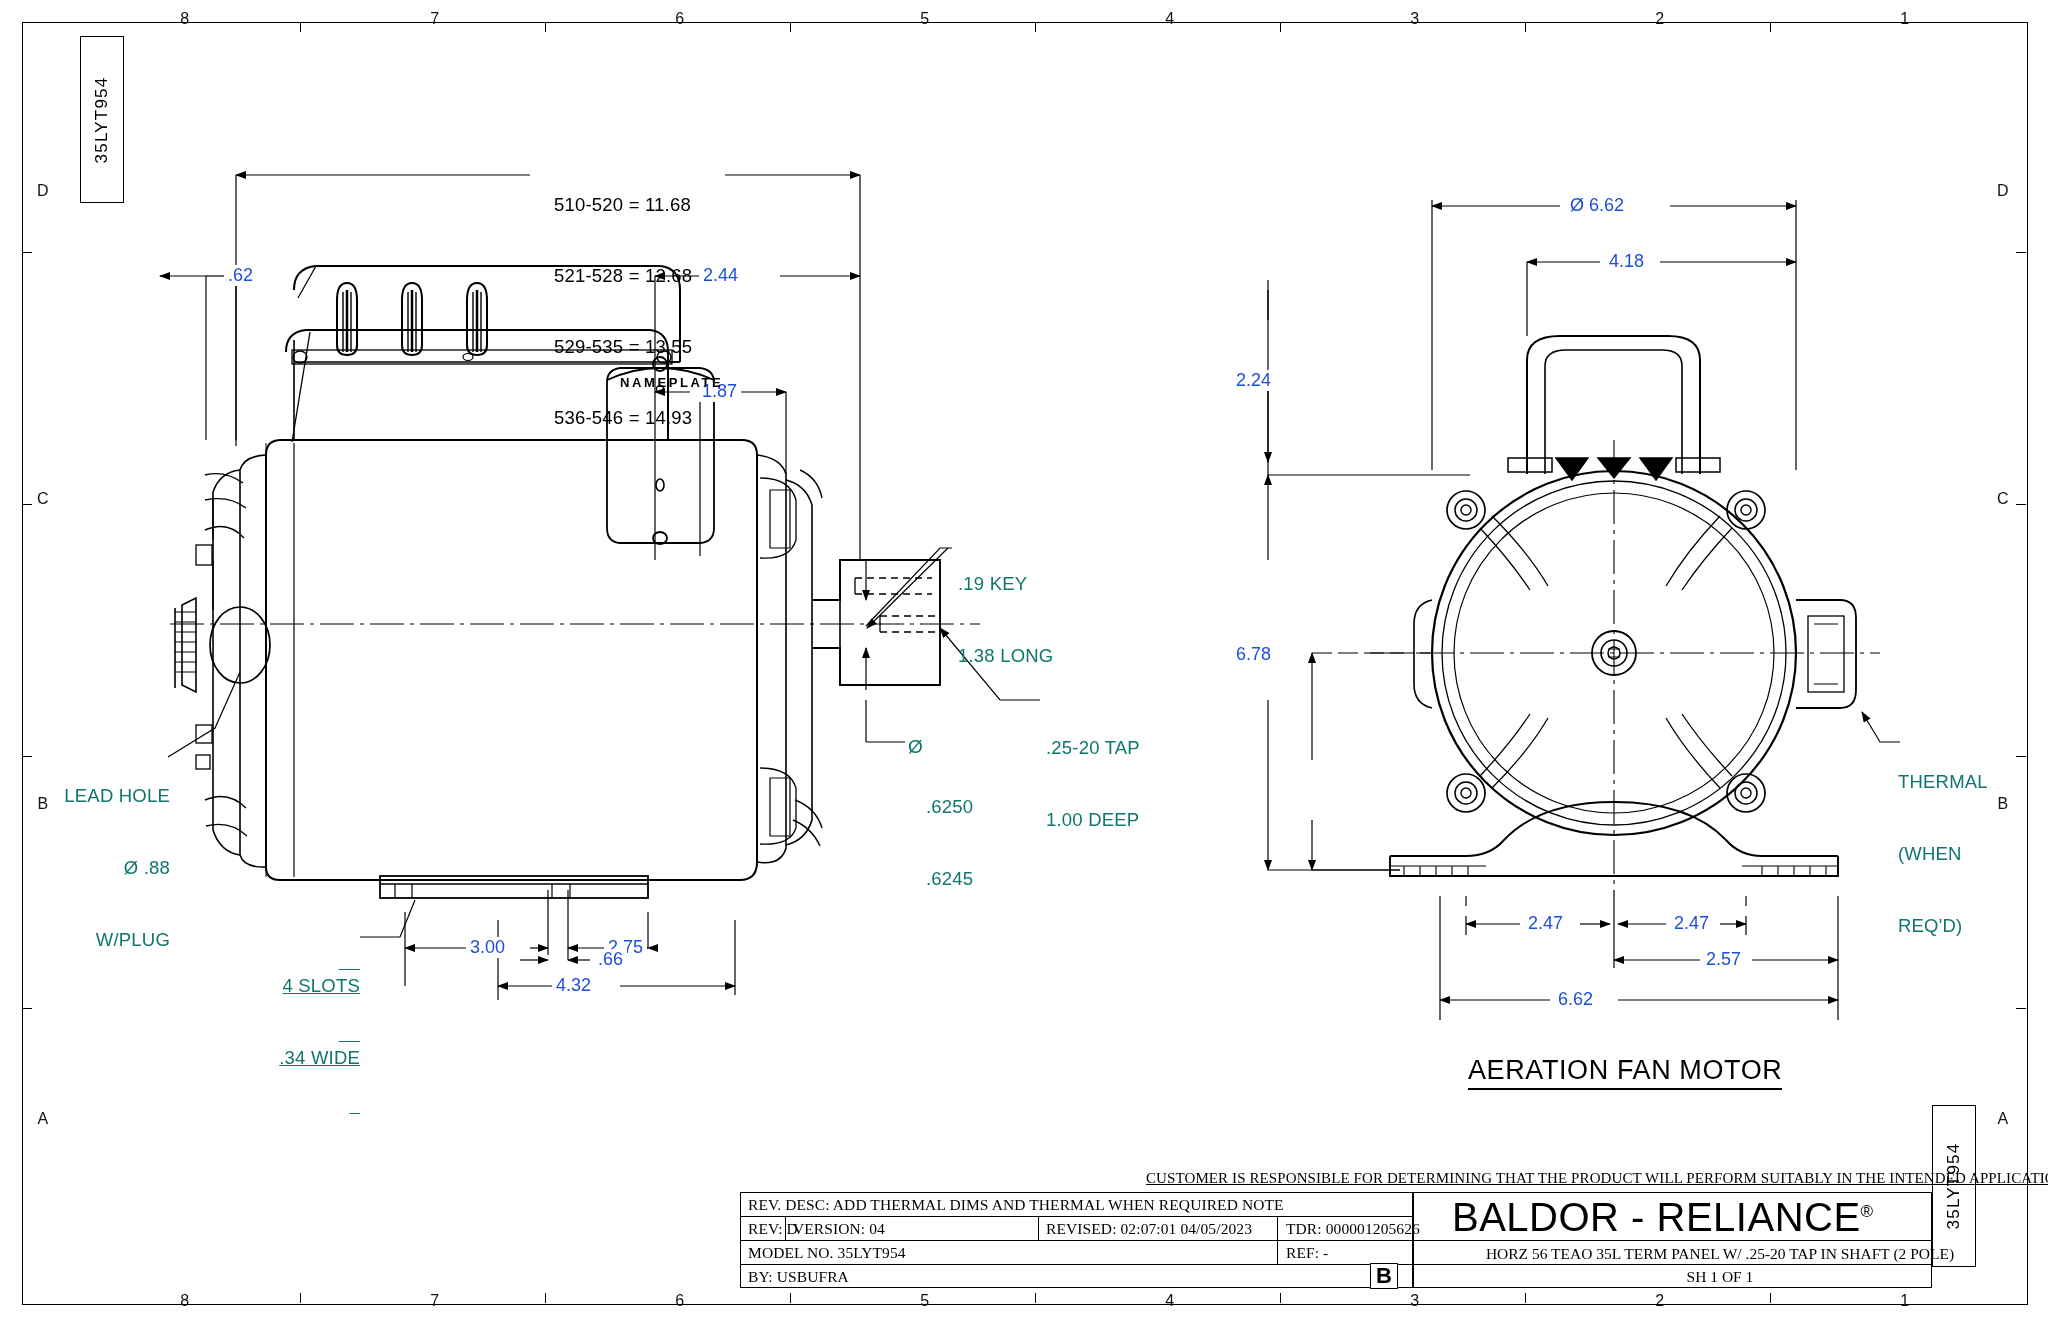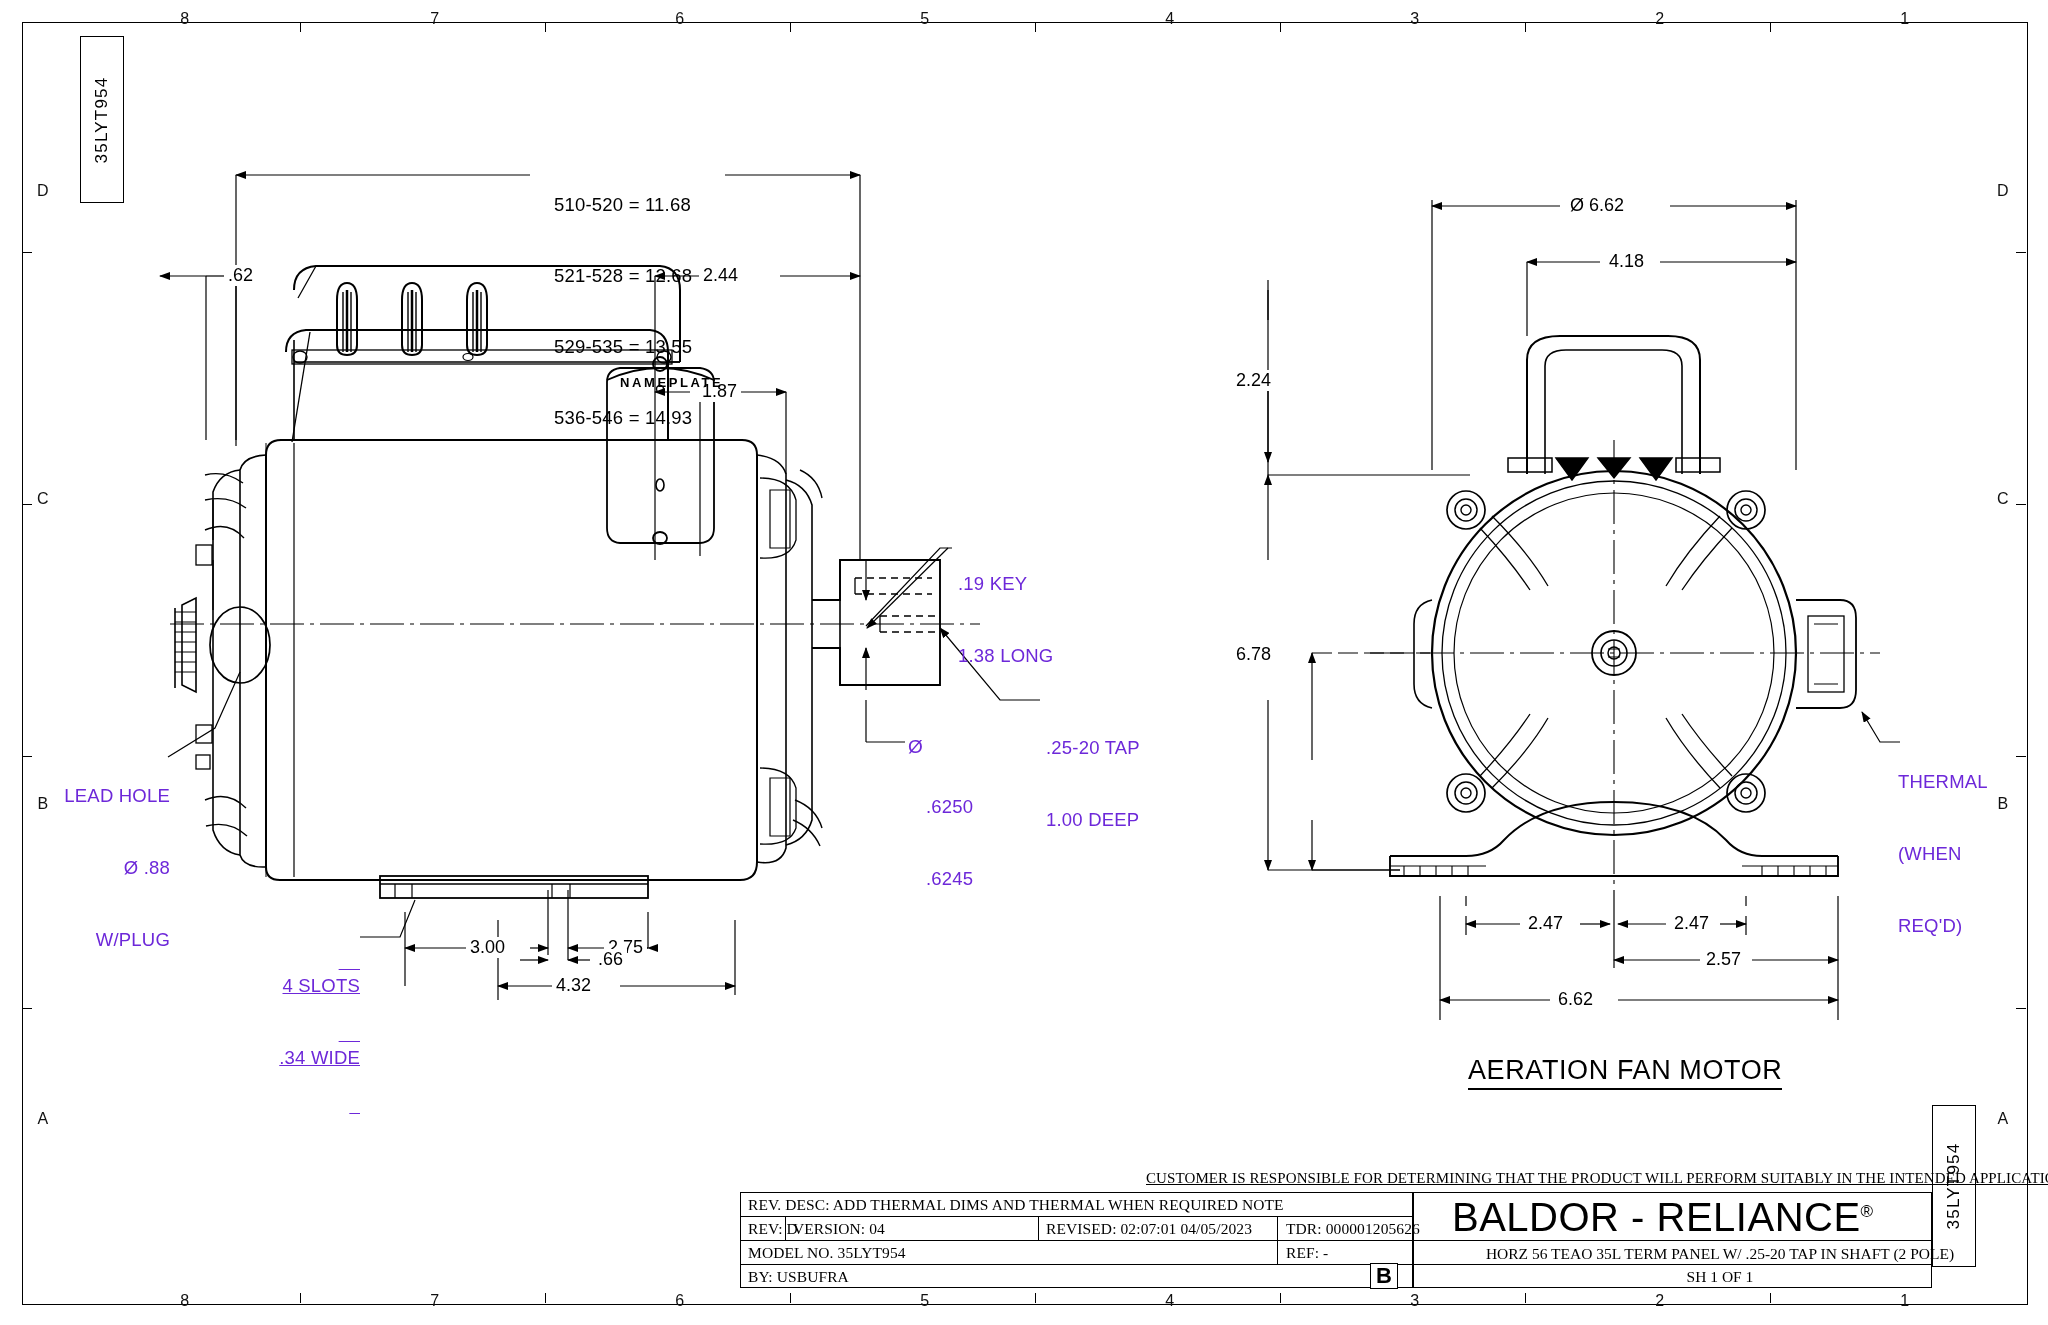--- a/index.html
+++ b/index.html
@@ -16,25 +16,25 @@
   .tick-h{height:1.2px;width:10px;}
 
   .zonelbl{position:absolute;font-size:16px;letter-spacing:.4px;color:#111;
            text-align:center;width:30px;font-family:"Liberation Sans",sans-serif;}
 
   
   svg.dwg{position:absolute;left:0;top:0;width:2048px;height:1325px;overflow:visible;}
 
   
   .ann{position:absolute;font-family:"Liberation Sans",sans-serif;
-       font-size:18.5px;color:#6d28d9;white-space:pre;line-height:1.3;letter-spacing:.2px;}
+       font-size:18.5px;color:#0f766e;white-space:pre;line-height:1.3;letter-spacing:.2px;}
   .ann.c{text-align:center;}
   .ann.r{text-align:right;}
   .dimtxt{position:absolute;font-family:"Liberation Sans",sans-serif;font-size:18px;
-          color:#000000;white-space:nowrap;background:#fff;padding:0 4px;}
+          color:#1d4ed8;white-space:nowrap;background:#fff;padding:0 4px;}
 
   .stack{position:absolute;font-size:18.5px;line-height:1.28;white-space:pre;letter-spacing:.2px;}
 
   
   .vtag{position:absolute;border:1.4px solid #000;display:flex;align-items:center;justify-content:center;}
   .vtag span{transform:rotate(-90deg);white-space:nowrap;font-size:17px;letter-spacing:1.2px;}
 
   
   .viewtitle{position:absolute;font-size:27px;letter-spacing:.6px;
              border-bottom:2.2px solid #000;padding-bottom:2px;white-space:nowrap;}

